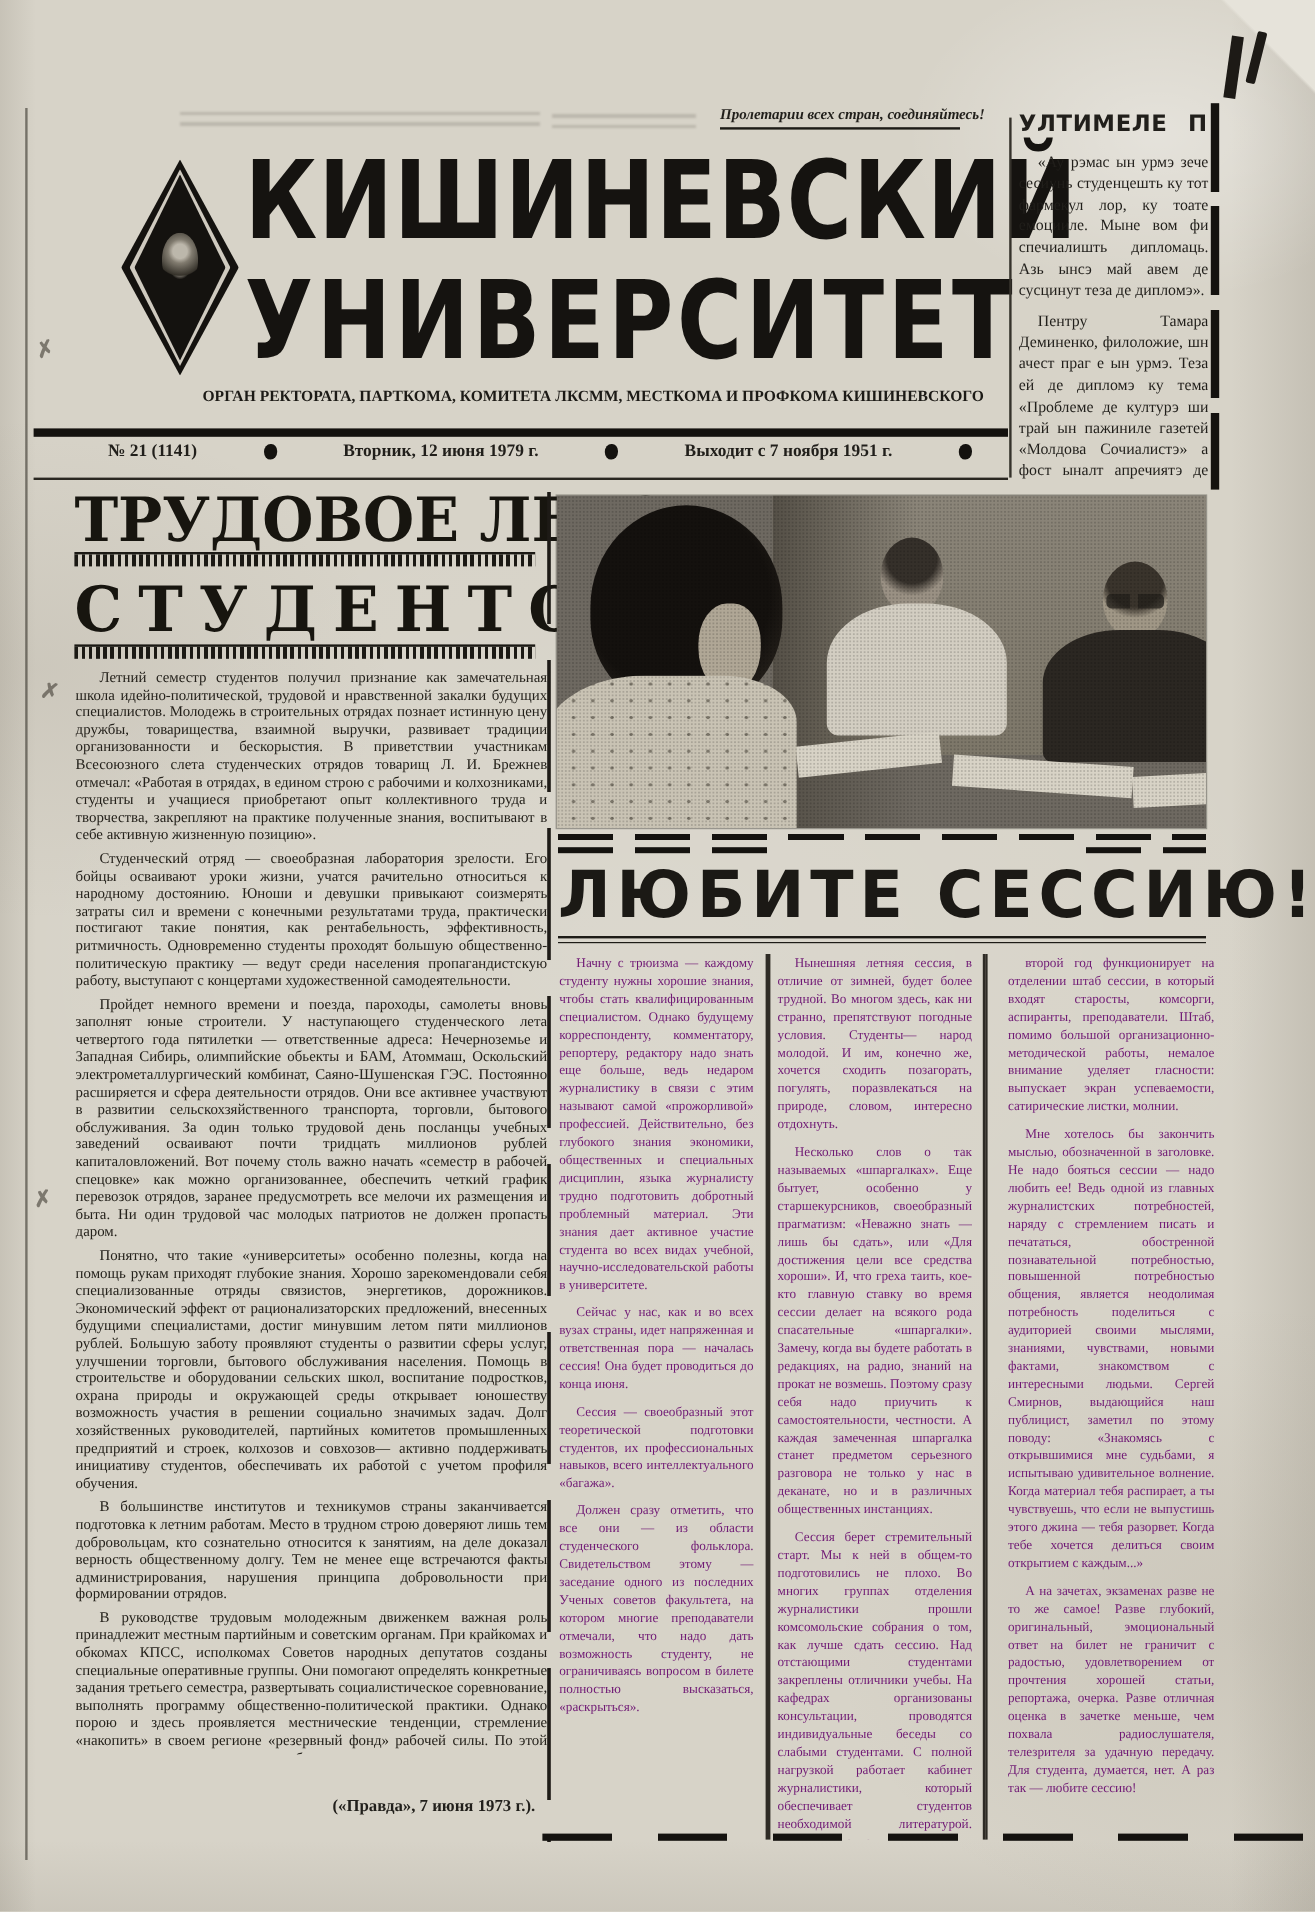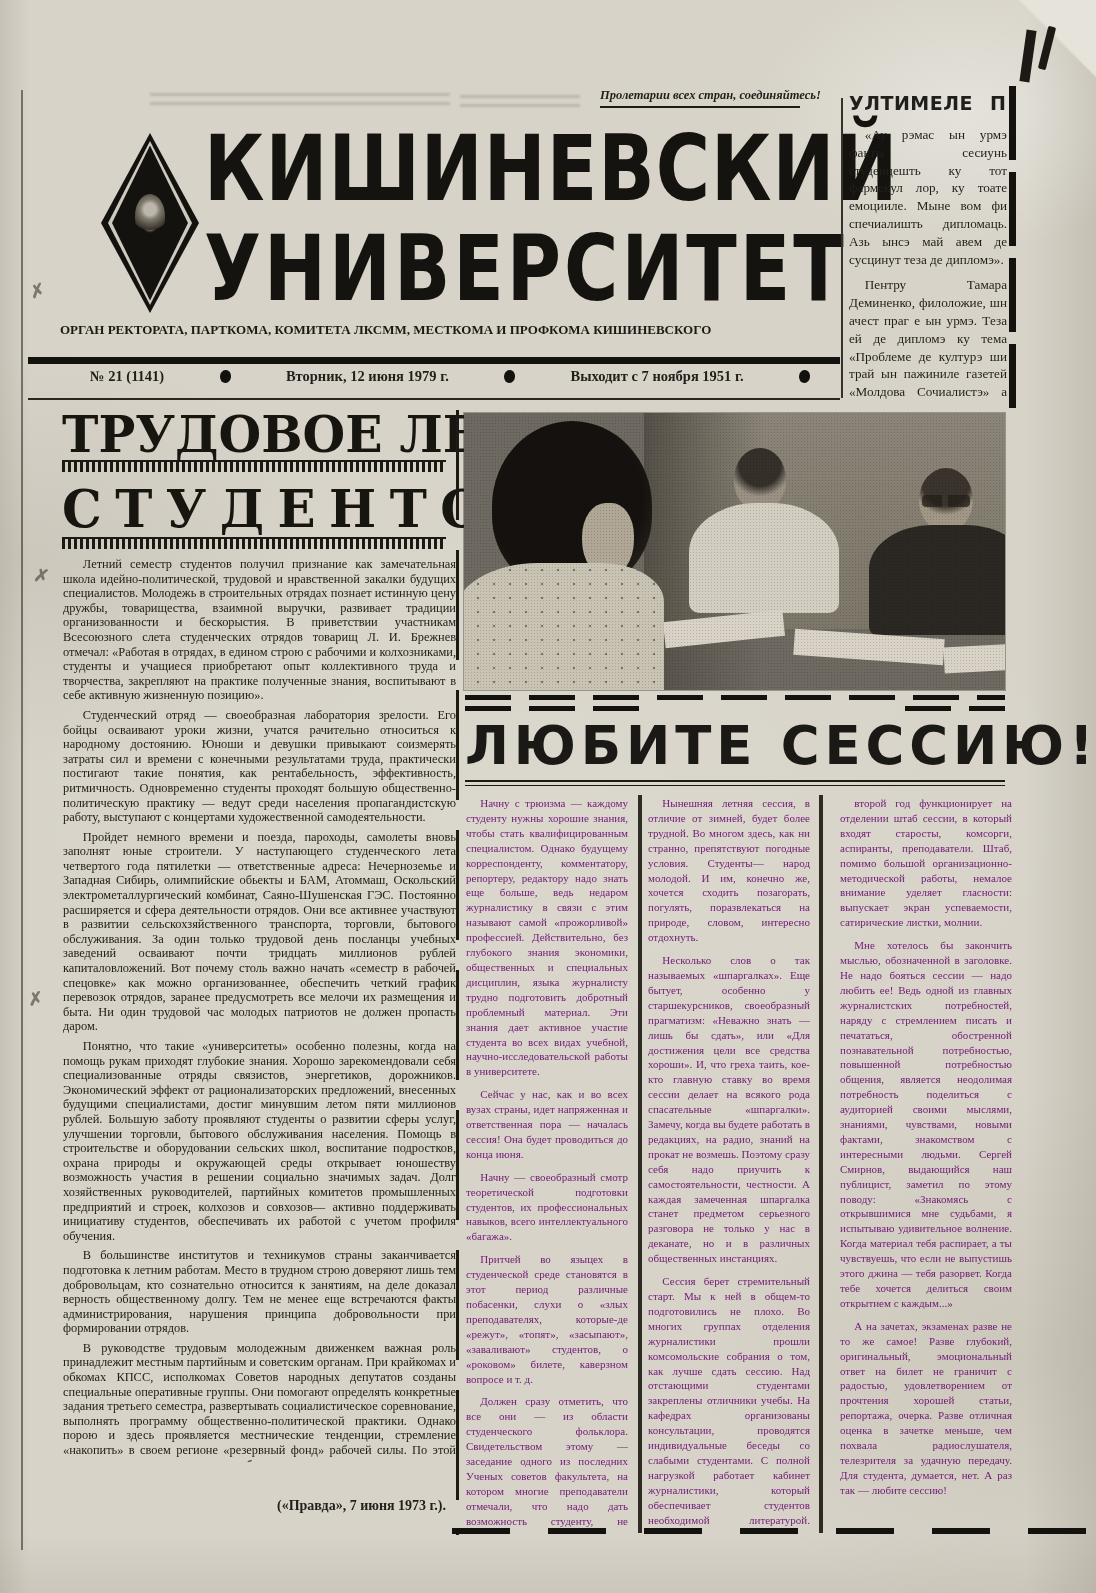--- a/index.html
+++ b/index.html
@@ -43,21 +43,21 @@
                radial-gradient(circle at 50% 70%, #9b958a 0 4px, transparent 8px);
     opacity:.9;}
   .main-title{
     left:204px;top:118px;width:640px;
     font-family:"DejaVu Sans", sans-serif;font-weight:bold;color:#151310;
     transform:scaleY(1.22);transform-origin:top left;
     line-height:82px;font-size:74px;letter-spacing:1px;white-space:nowrap;
   }
   .main-title .l2{letter-spacing:3px;}
   .subtitle{
-    left:60px;top:322px;width:760px;text-align:left;
+    left:60px;top:322px;width:760px;text-align:right;
     font-weight:bold;font-size:13px;line-height:16px;color:#1c1a16;
   }
   .rule-thick{left:28px;top:357px;width:812px;height:7px;background:#14120f;}
   .issue-line{
     left:90px;top:368px;width:720px;display:flex;align-items:center;
     justify-content:space-between;font-weight:bold;font-size:14.5px;
   }
   .bullet{width:11px;height:13px;background:#14120f;border-radius:50% 45% 50% 48%;display:inline-block;}
   .rule-thin{left:28px;top:398px;width:812px;height:2px;background:#2a2721;}
 
@@ -196,21 +196,21 @@
   <span>Выходит с 7 ноября 1951 г.</span>
   <span class="bullet"></span>
 </div>
 
 <div class="abs rule-thin"></div>
 
 <div class="abs pragur-sep-left"></div>
 <div class="abs pragur-bar-right"></div>
 <div class="abs pragur ov just">
   <div class="pragur-title" style="text-align:center;">УЛТИМЕЛЕ ПРАГУРЬ</div>
-  <p>«Ау рэмас ын урмэ факты сесиунь студенцешть ку тот фармекул лор, ку тоате емоцииле. Мыне вом фи спечиалишть дипломаць. Азь ынсэ май авем де сусцинут теза де дипломэ».</p>
+  <p>«Ау рэмас ын урмэ зече сесиунь студенцешть ку тот фармекул лор, ку тоате емоцииле. Мыне вом фи спечиалишть дипломаць. Азь ынсэ май авем де сусцинут теза де дипломэ».</p>
   <p>Пентру Тамара Деминенко, филоложие, шн ачест праг е ын урмэ. Теза ей де дипломэ ку тема «Проблеме де културэ ши трай ын пажиниле газетей «Молдова Сочиалистэ» а фост ыналт апречиятэ де кэтре комисия де стат.</p>
 
 </div>
 
 <div class="abs h1a">ТРУДОВОЕ ЛЕТО</div>
 <div class="abs hatch" style="left:62px;top:460px;width:384px;"></div>
 <div class="abs h1b">СТУДЕНТОВ</div>
 <div class="abs hatch" style="left:62px;top:537px;width:384px;"></div>
 
 <div class="abs photo">
@@ -249,22 +249,21 @@
 
 <div class="abs dash-row" style="left:465px;top:695px;width:540px;"></div>
 <div class="abs dash-row" style="left:465px;top:706px;width:175px;"></div>
 <div class="abs dash-row" style="left:905px;top:706px;width:100px;"></div>
 <div class="abs session-title">ЛЮБИТЕ СЕССИЮ!</div>
 <div class="abs dbl-rule"></div>
 
 <div class="abs scol c1 ov just">
   <p>Начну с трюизма — каждому студенту нужны хорошие знания, чтобы стать квалифицированным специалистом. Однако будущему корреспонденту, комментатору, репортеру, редактору надо знать еще больше, ведь недаром журналистику в связи с этим называют самой «прожорливой» профессией. Действительно, без глубокого знания экономики, общественных и специальных дисциплин, языка журналисту трудно подготовить добротный проблемный материал. Эти знания дает активное участие студента во всех видах учебной, научно-исследовательской работы в университете.</p>
   <p>Сейчас у нас, как и во всех вузах страны, идет напряженная и ответственная пора — началась сессия! Она будет проводиться до конца июня.</p>
-  <p>Начну — своеобразный смотр теоретической подготовки студентов, их профессиональных навыков, всего интеллектуального «багажа».</p>
-  <p>Притчей во языцех в студенческой среде становятся в этот период различные побасенки, слухи о «злых преподавателях, которые-де «режут», «топят», «засыпают», «заваливают» студентов, о «роковом» билете, каверзном вопросе и т. д.</p>
+  <p>Сессия — своеобразный этот теоретической подготовки студентов, их профессиональных навыков, всего интеллектуального «багажа».</p>
   <p>Должен сразу отметить, что все они — из области студенческого фольклора. Свидетельством этому — заседание одного из последних Ученых советов факультета, на котором многие преподаватели отмечали, что надо дать возможность студенту, не ограничиваясь вопросом в билете полностью высказаться, «раскрыться».</p>
 
 </div>
 
 <div class="abs scol c2 ov just">
   <p>Нынешняя летняя сессия, в отличие от зимней, будет более трудной. Во многом здесь, как ни странно, препятствуют погодные условия. Студенты— народ молодой. И им, конечно же, хочется сходить позагорать, погулять, поразвлекаться на природе, словом, интересно отдохнуть.</p>
   <p>Несколько слов о так называемых «шпаргалках». Еще бытует, особенно у старшекурсников, своеобразный прагматизм: «Неважно знать — лишь бы сдать», или «Для достижения цели все средства хороши». И, что греха таить, кое-кто главную ставку во время сессии делает на всякого рода спасательные «шпаргалки». Замечу, когда вы будете работать в редакциях, на радио, знаний на прокат не возмешь. Поэтому сразу себя надо приучить к самостоятельности, честности. А каждая замеченная шпаргалка станет предметом серьезного разговора не только у нас в деканате, но и в различных общественных инстанциях.</p>
   <p>Сессия берет стремительный старт. Мы к ней в общем-то подготовились не плохо. Во многих группах отделения журналистики прошли комсомольские собрания о том, как лучше сдать сессию. Над отстающими студентами закреплены отличники учебы. На кафедрах организованы консультации, проводятся индивидуальные беседы со слабыми студентами. С полной нагрузкой работает кабинет журналистики, который обеспечивает студентов необходимой литературой. Продуктивно, вот уже</p>
 </div>
 

